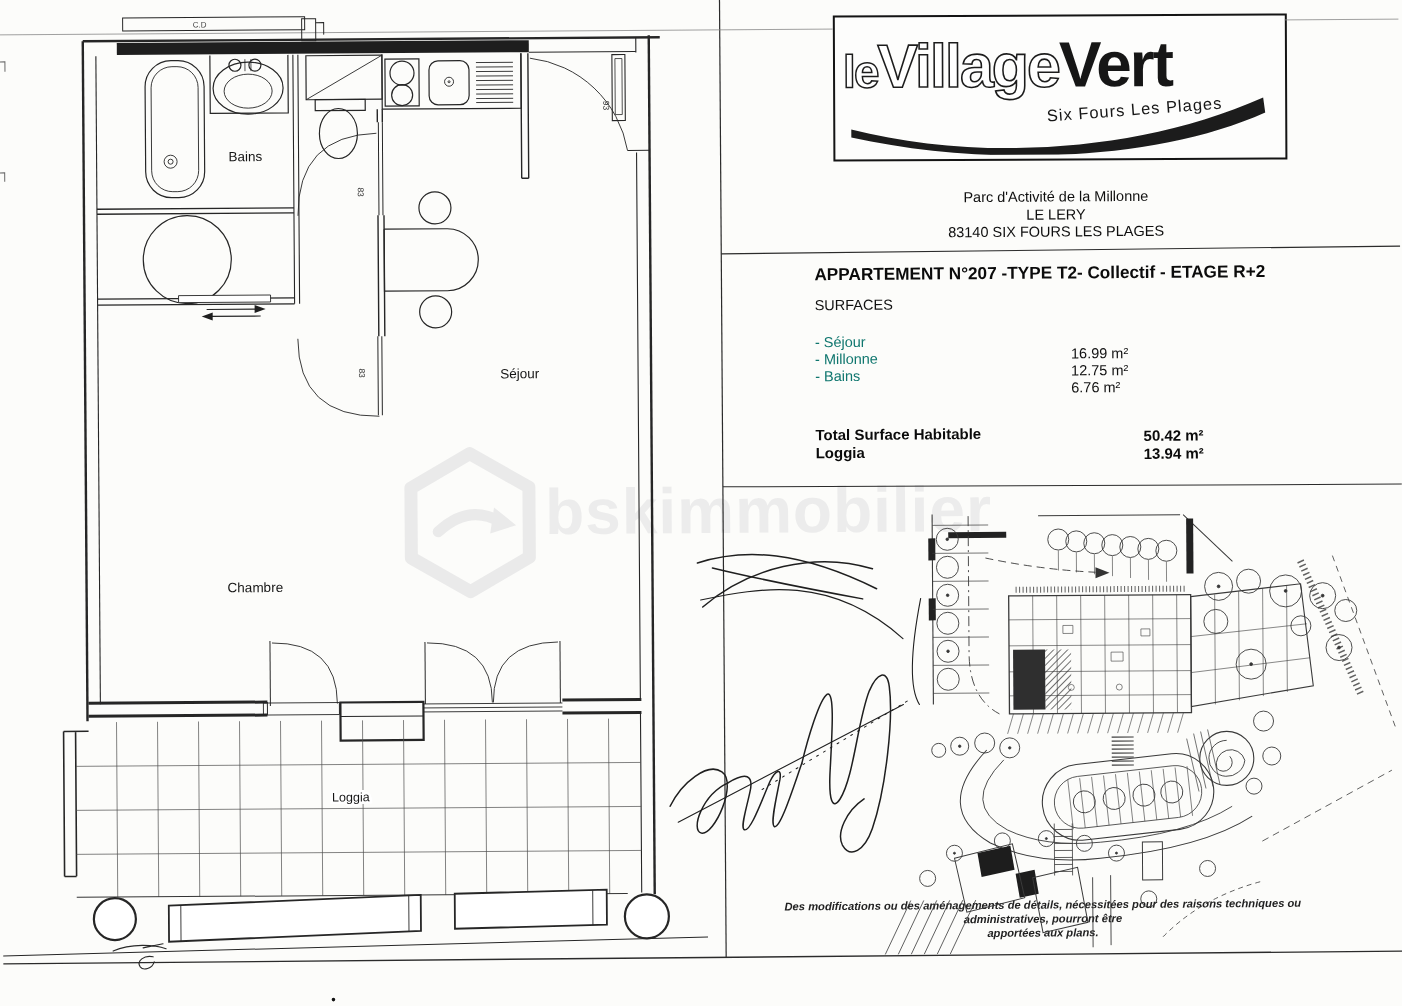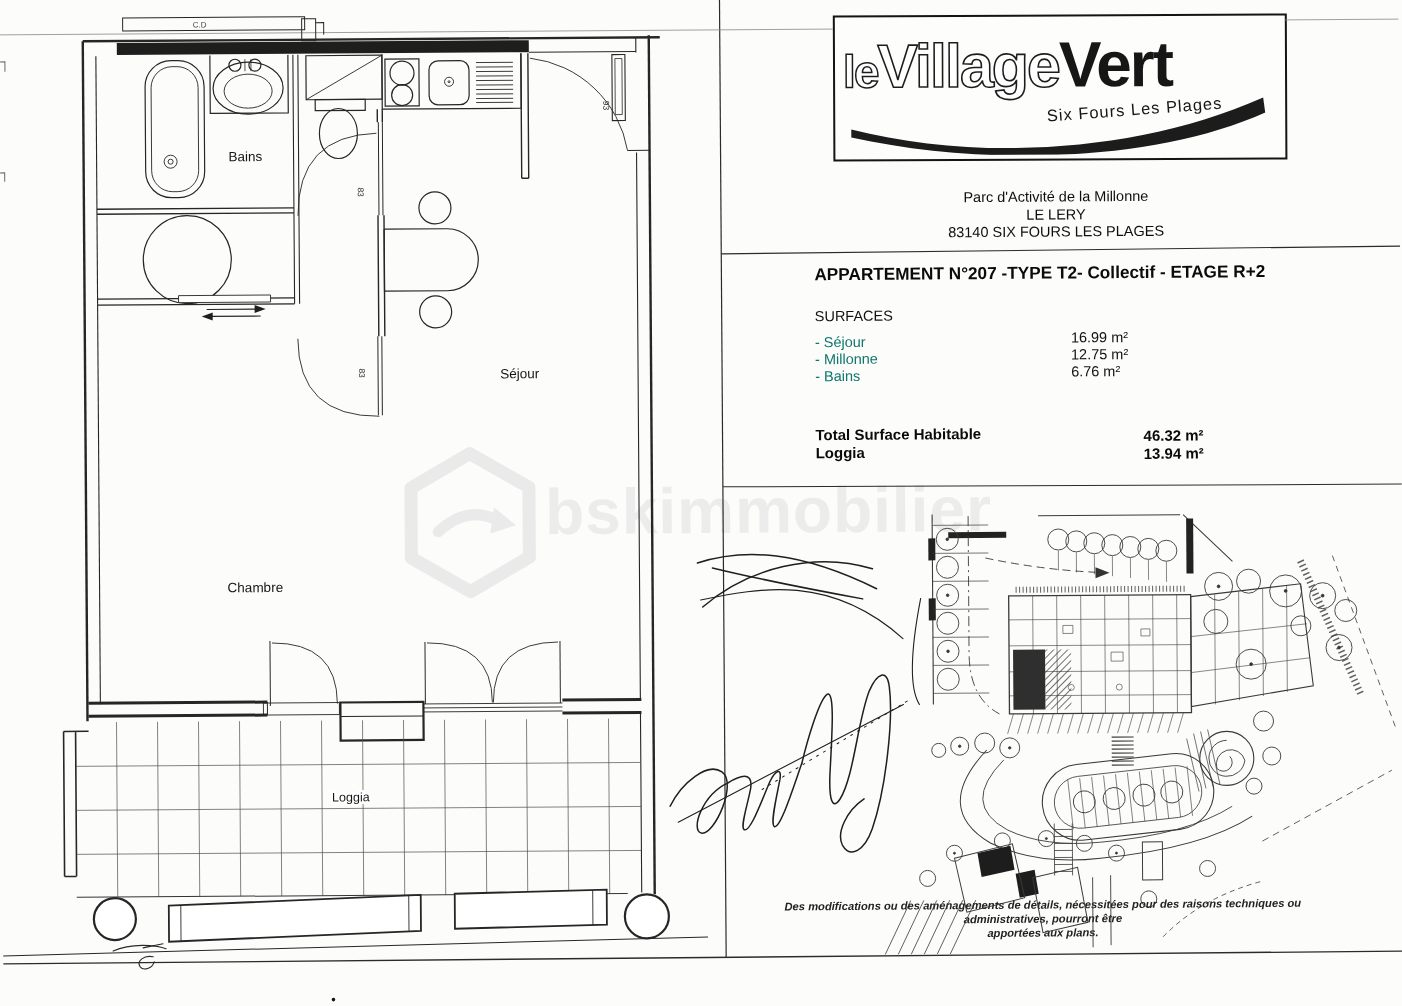--- a/index.html
+++ b/index.html
@@ -7,23 +7,23 @@
           font-family:"Liberation Sans",sans-serif;color:#1a1a1a;}
   #tilt{position:absolute;inset:0;transform:rotate(-0.4deg);transform-origin:50% 50%;}
   .abs{position:absolute;}
   
   #wm-text{position:absolute;left:545px;top:474px;font-size:64px;font-weight:bold;
            letter-spacing:1px;color:#ececec;white-space:nowrap;z-index:1;}
   
   .addr{left:830px;top:191px;width:456px;text-align:center;font-size:14.5px;line-height:17.5px;
         color:#0e0e0e;z-index:2;}
   .title{left:816px;top:265px;width:580px;font-size:17.2px;font-weight:bold;color:#0b0b0b;z-index:2;}
-  .surfheading{left:816px;top:309px;font-size:14.5px;color:#111;z-index:2;}
+  .surfheading{left:816px;top:298px;font-size:14.5px;color:#111;z-index:2;}
   .surflabels{left:816px;top:335px;font-size:14.5px;line-height:17px;color:#0f766e;z-index:2;}
-  .surfvalues{left:1072px;top:332px;font-size:14.5px;line-height:17px;color:#111;z-index:2;}
+  .surfvalues{left:1072px;top:348px;font-size:14.5px;line-height:17px;color:#111;z-index:2;}
   .totlabels{left:816px;top:427px;font-size:15px;line-height:17.5px;font-weight:bold;color:#0b0b0b;z-index:2;}
   .totvalues{left:1144px;top:430px;font-size:15px;line-height:17.5px;font-weight:bold;color:#0b0b0b;z-index:2;}
   .footnote{left:762px;top:900px;width:556px;text-align:center;font-size:11.2px;font-style:italic;
             font-weight:bold;color:#222;line-height:14px;z-index:2;}
   
   #logo-box{left:836px;top:17px;width:450px;height:142px;border:2.5px solid #141414;
             background:#fdfdfc;z-index:2;transform:rotate(0.15deg);}
   svg{display:block;}
   #lineart{position:absolute;left:0;top:0;z-index:3;pointer-events:none;}
   text{font-family:"Liberation Sans",sans-serif;}
@@ -67,21 +67,21 @@
   <div class="abs surfvalues">
     <div>16.99 m²</div>
     <div>12.75 m²</div>
     <div>6.76 m²</div>
   </div>
   <div class="abs totlabels">
     <div>Total Surface Habitable</div>
     <div>Loggia</div>
   </div>
   <div class="abs totvalues">
-    <div>46.32 m²</div>
+    <div>50.42 m²</div>
     <div>13.94 m²</div>
   </div>
 
   <div class="abs footnote">
     <div>Des modifications ou des aménagements de détails, nécessitées pour des raisons techniques ou administratives, pourront être</div>
     <div>apportées aux plans.</div>
   </div>
 
   <svg id="lineart" width="1402" height="1006" viewBox="0 0 1402 1006">
     <defs>

